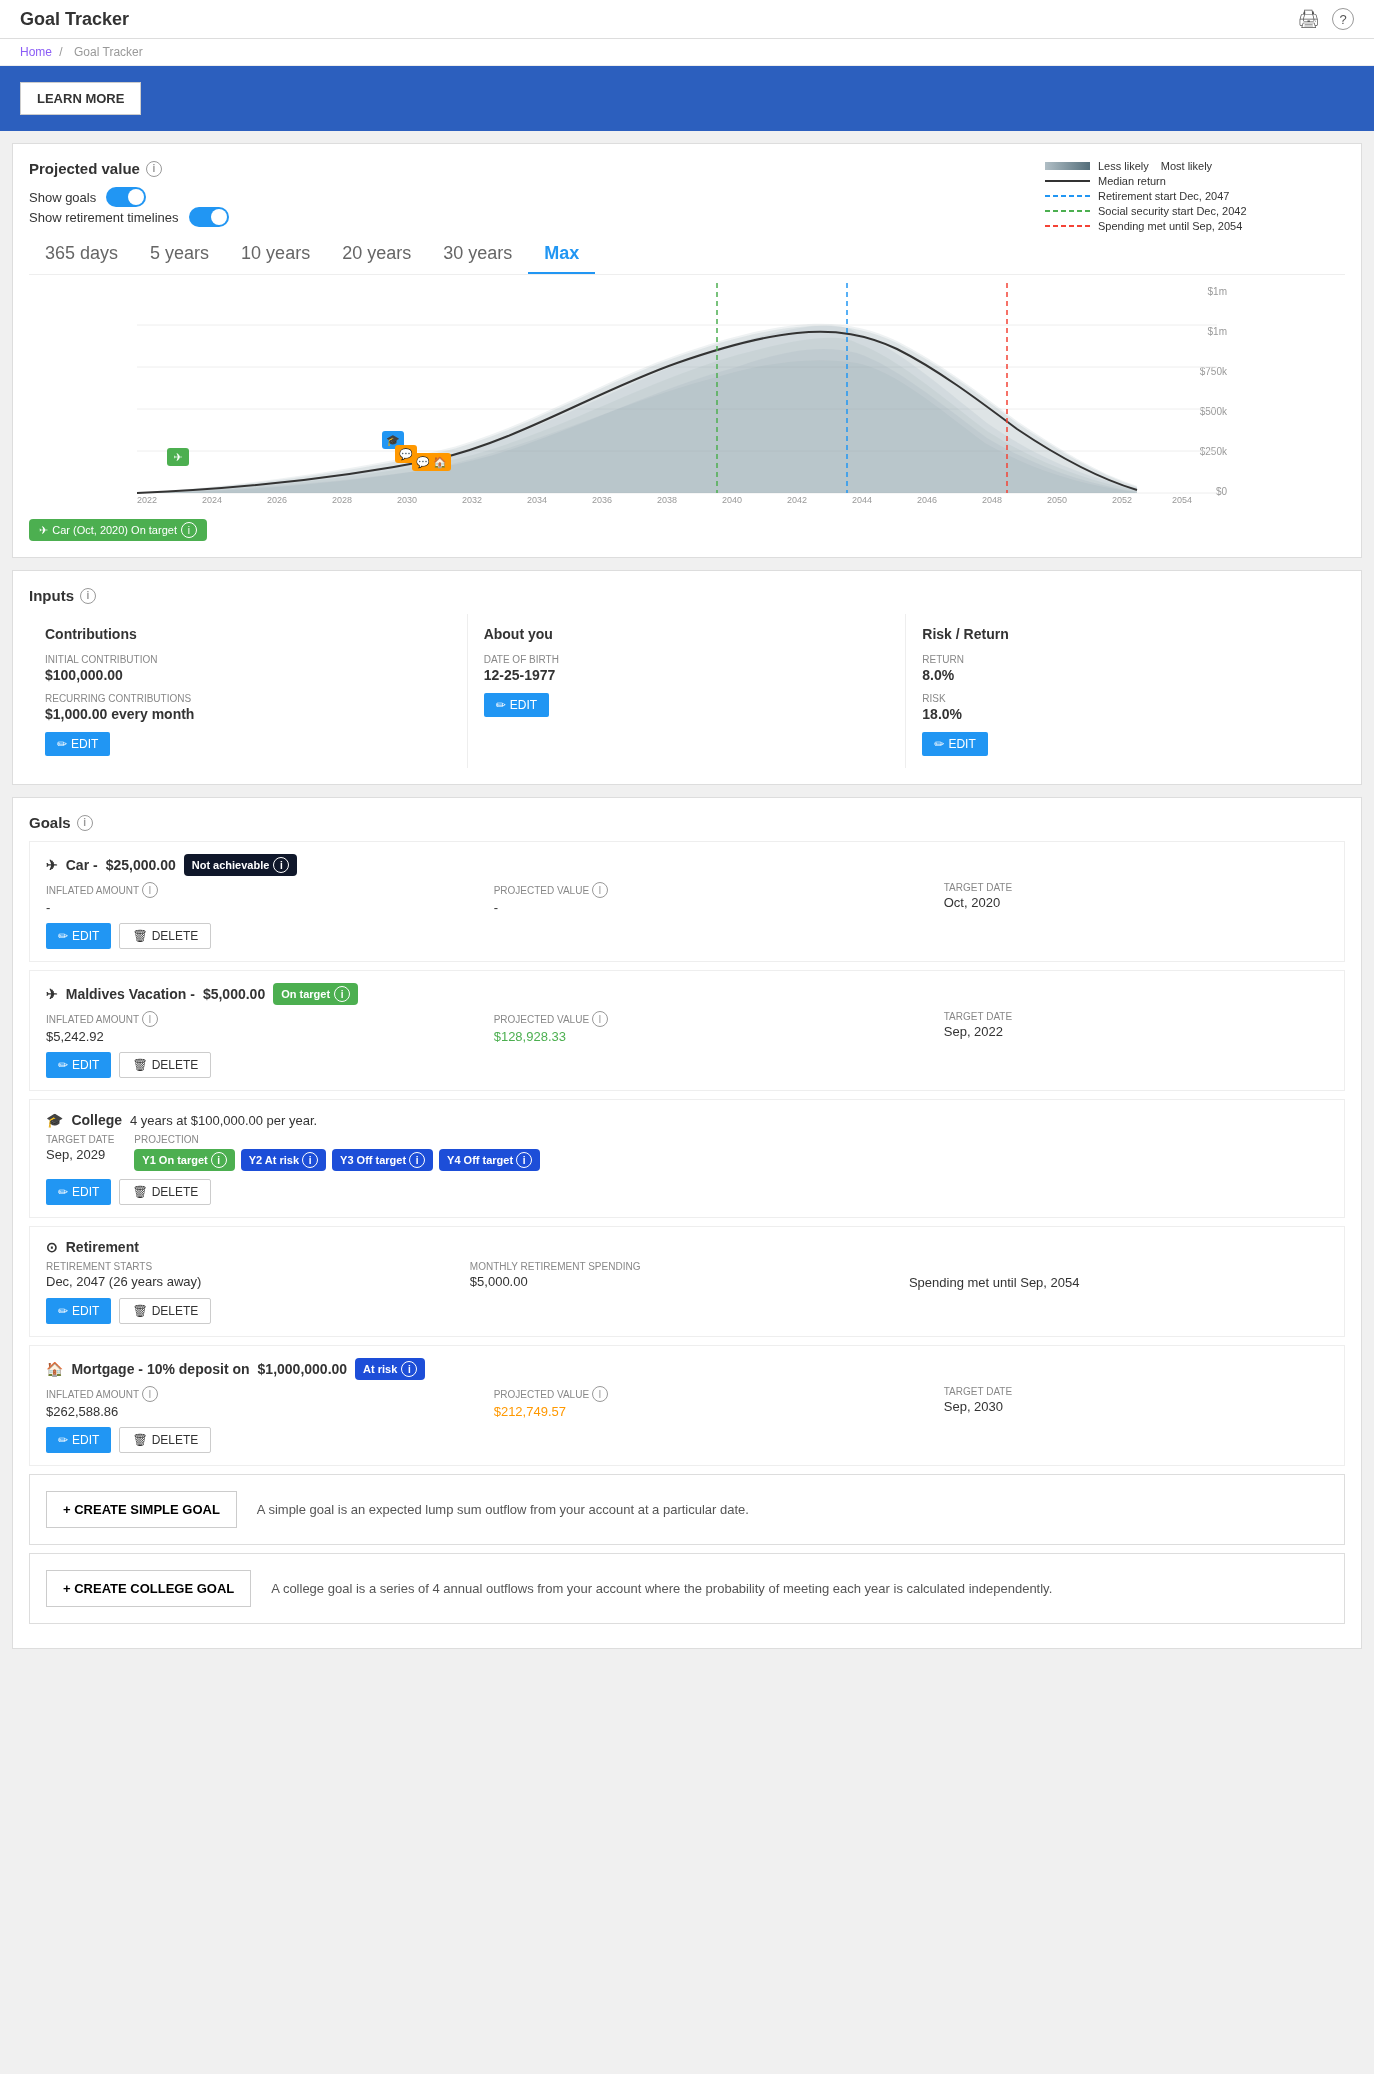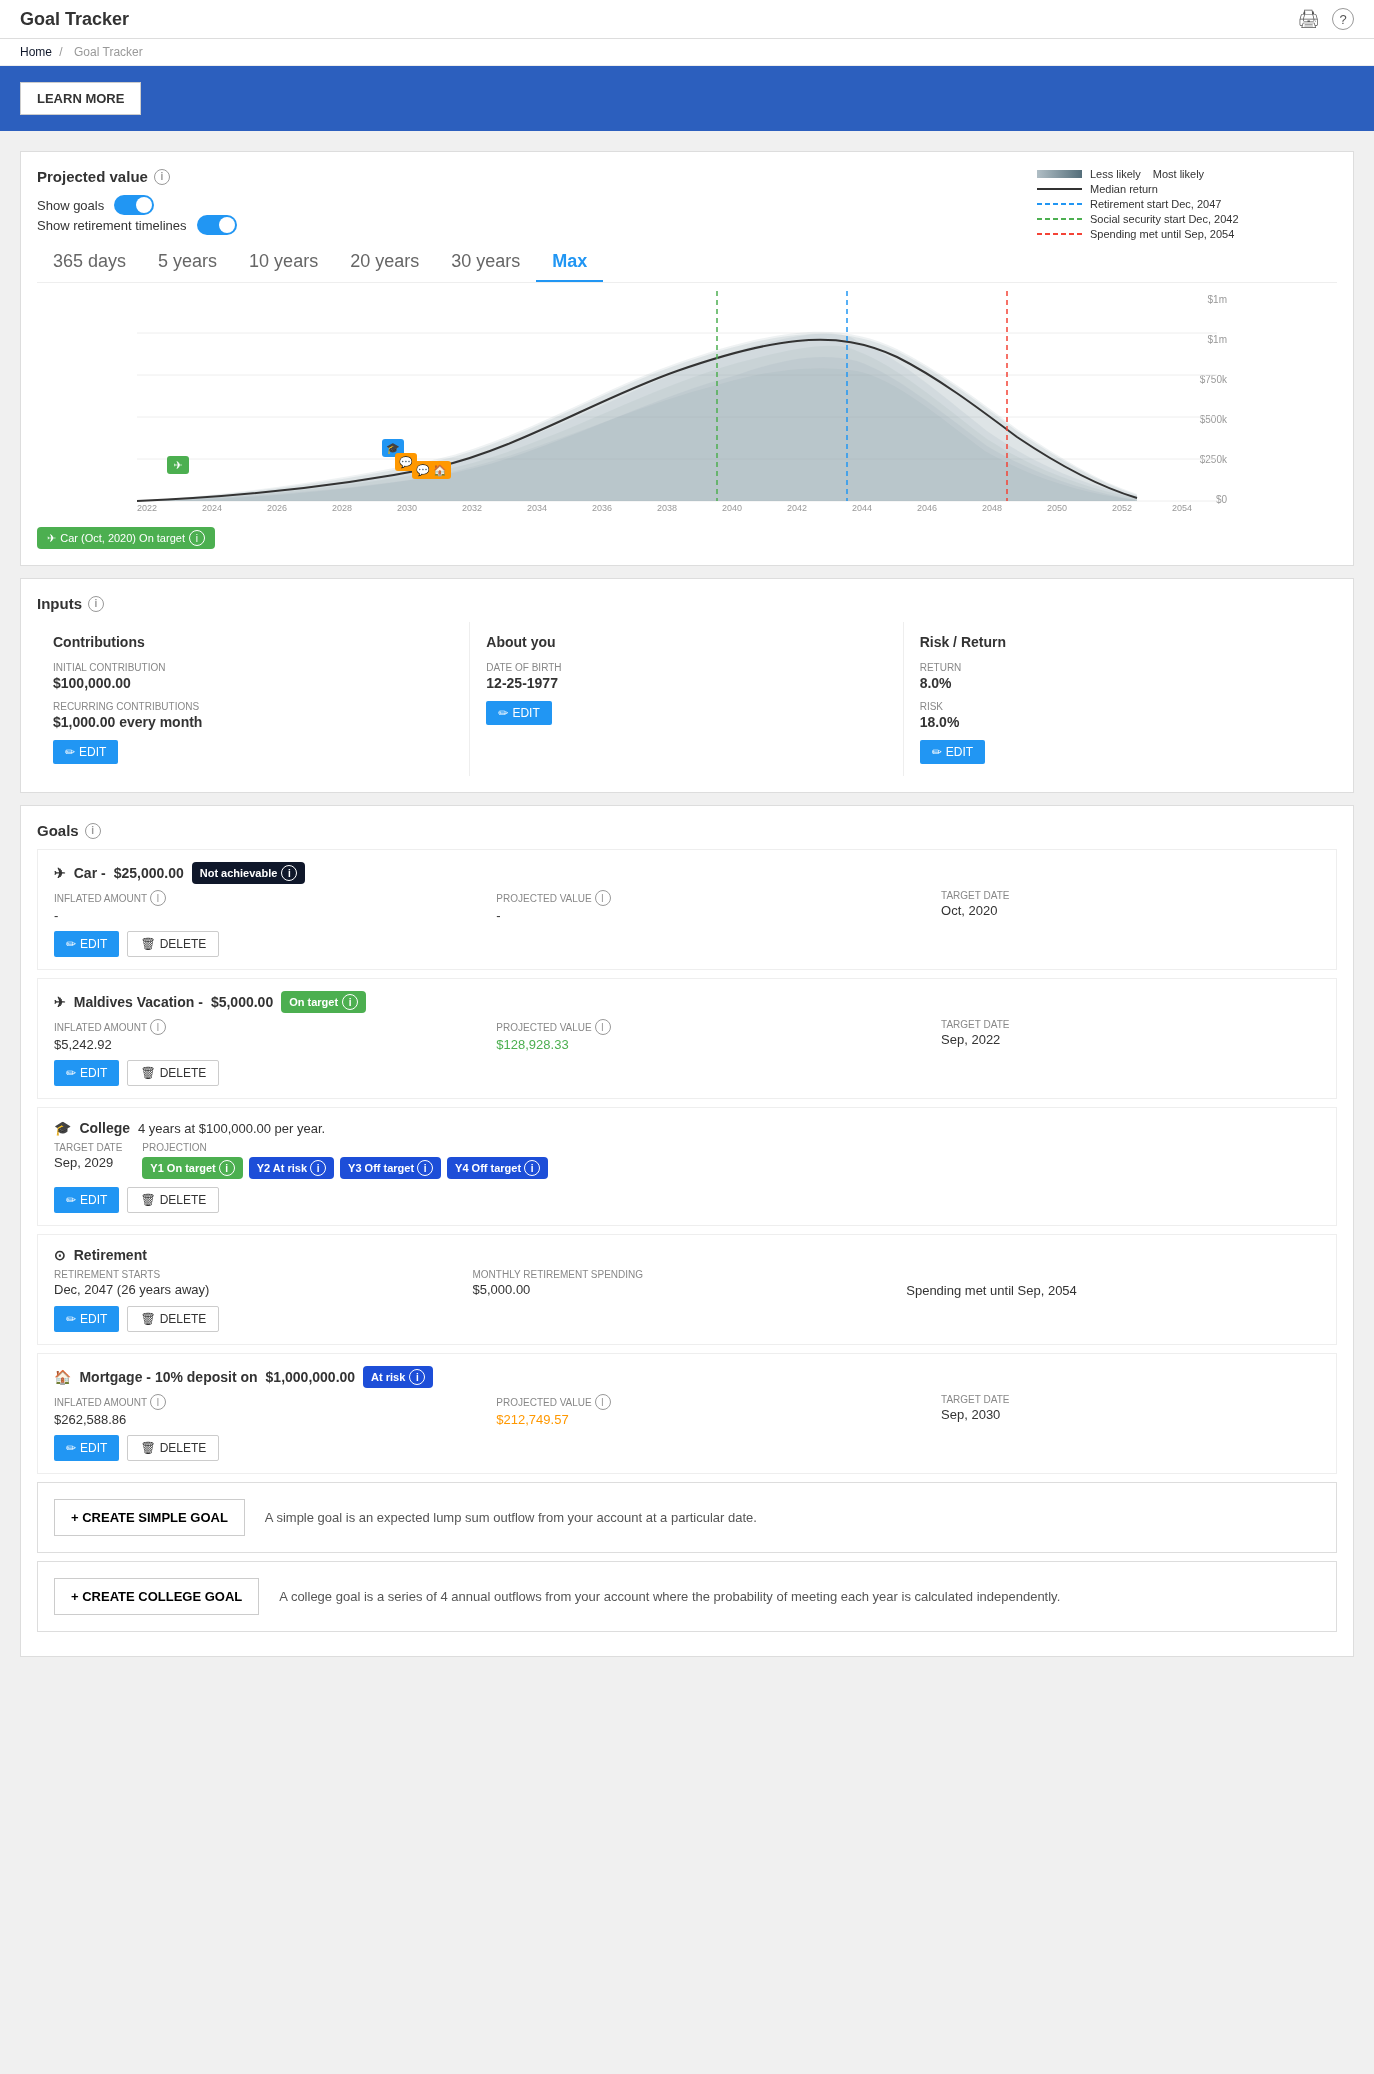--- a/index.html
+++ b/index.html
@@ -6,29 +6,29 @@
     body { font-family: Arial, sans-serif; font-size: 13px; background: #f0f0f0; color: #333; width: 1374px; }
     
     
     .app-header { background: white; padding: 8px 20px; display: flex; align-items: center; justify-content: space-between; border-bottom: 1px solid #ddd; }
     .app-title { font-size: 18px; font-weight: bold; color: #333; }
     .header-icons { display: flex; gap: 12px; }
     .header-icon { font-size: 18px; cursor: pointer; color: #555; }
     
     
     .breadcrumb { background: white; padding: 6px 20px; font-size: 12px; color: #999; border-bottom: 1px solid #eee; }
-    .breadcrumb a { color: #0f172a; text-decoration: none; text-align: center; }
+    .breadcrumb a { color: #8b5cf6; text-decoration: none; text-align: center; }
     .breadcrumb span { margin: 0 4px; }
     
     
     .blue-banner { background: #2c5fbe; padding: 16px 20px; }
     .learn-more-btn { background: white; color: #333; border: 1px solid #ccc; padding: 8px 16px; font-size: 13px; font-weight: bold; cursor: pointer; }
     
     
-    .main-content { padding: 20px; }
+    .main-content { padding: 12px; }
     
     
     .card { background: white; border: 1px solid #ddd; margin-bottom: 12px; padding: 16px; }
     .section-title { font-size: 15px; font-weight: bold; margin-bottom: 10px; display: flex; align-items: center; gap: 6px; }
     .info-icon { display: inline-flex; align-items: center; justify-content: center; width: 16px; height: 16px; border-radius: 50%; border: 1px solid #999; font-size: 10px; color: #999; cursor: pointer; }
     .control-item { display: flex; align-items: center; gap: 10px; font-size: 13px; }
     .toggle { position: relative; width: 40px; height: 20px; }
     .toggle input { opacity: 0; width: 0; height: 0; }
     .toggle-slider { position: absolute; cursor: pointer; top: 0; left: 0; right: 0; bottom: 0; background: #2196F3; border-radius: 20px; }
     .toggle-slider:before { position: absolute; content: ""; height: 16px; width: 16px; left: 22px; bottom: 2px; background: white; border-radius: 50%; }

